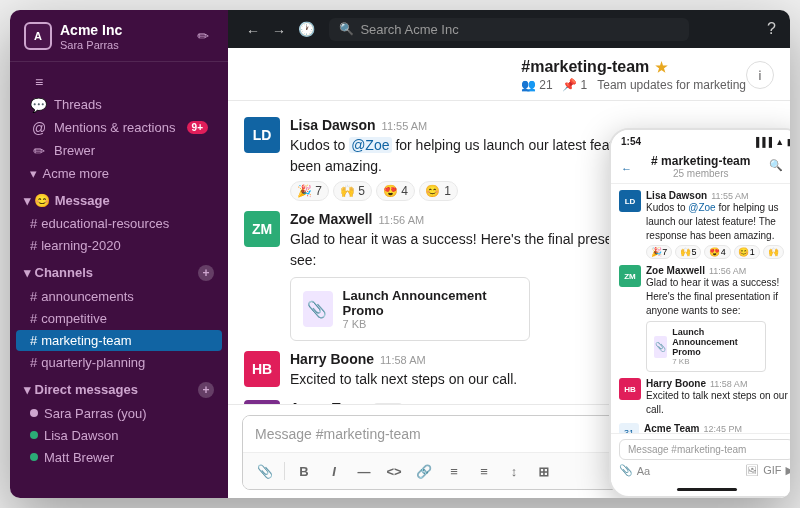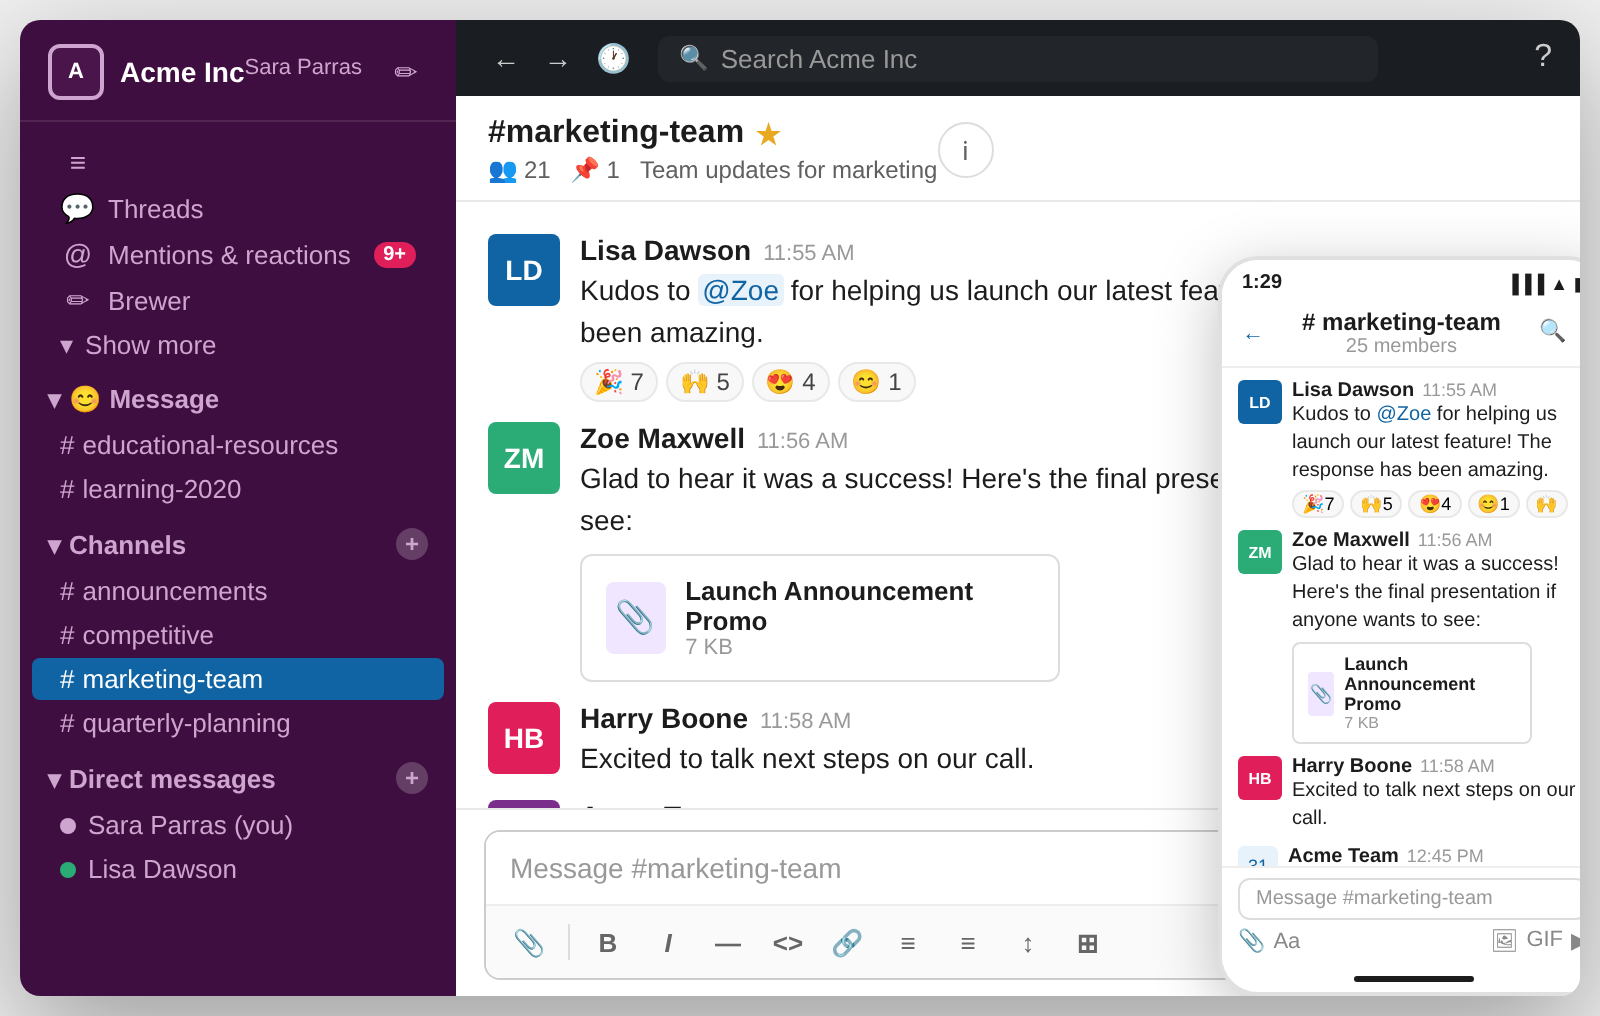--- a/index.html
+++ b/index.html
@@ -51,21 +51,21 @@
       background: #4a154b;
       border: 2px solid #cda5ce;
       border-radius: 6px;
       display: flex;
       align-items: center;
       justify-content: center;
       font-size: 11px;
       font-weight: bold;
       color: #fff;
     }
-    .workspace-name-block { display: flex; flex-direction: row; }
+    .workspace-name-block { display: flex; flex-direction: column; }
     .workspace-name {
       font-weight: 700;
       color: #fff;
       font-size: 14px;
       line-height: 1.2;
     }
     .workspace-user {
       font-size: 11px;
       color: #cda5ce;
     }
@@ -223,21 +223,21 @@
     }
     .search-icon { font-size: 12px; }
     .topbar-right { margin-left: auto; color: #ccc; font-size: 16px; cursor: pointer; }
 
     
     .channel-header {
       padding: 10px 16px 8px;
       border-bottom: 1px solid #e8e8e8;
       display: flex;
       align-items: center;
-      justify-content: flex-start;
+      justify-content: flex-end;
       flex-shrink: 0;
     }
     .channel-title-block { display: flex; flex-direction: column; gap: 2px; }
     .channel-title {
       display: flex;
       align-items: center;
       gap: 6px;
       font-size: 16px;
       font-weight: 700;
       color: #1d1c1d;
@@ -598,21 +598,21 @@
         <span class="nav-item-label">Mentions &amp; reactions</span>
         <span class="badge">9+</span>
       </div>
       <div class="nav-item">
         <span class="nav-item-icon">✏</span>
         <span class="nav-item-label">Brewer</span>
       </div>
 
       <div class="show-more">
         <span>▾</span>
-        <span>Show more</span>
+        <span>Acme more</span>
       </div>
 
       <div class="section-header">
         <div class="section-header-left">
           <span>▾</span>
           <span>😊</span>
           <span>Message</span>
         </div>
       </div>
       <div class="channel-item">
@@ -655,20 +655,24 @@
         </div>
         <span class="section-add add-btn">+</span>
       </div>
       <div class="dm-item">
         <div class="dm-dot you"></div>
         <span>Sara Parras (you)</span>
       </div>
       <div class="dm-item">
         <div class="dm-dot online"></div>
         <span>Lisa Dawson</span>
+      </div>
+      <div class="dm-item">
+        <div class="dm-dot online"></div>
+        <span>Matt Brewer</span>
       </div>
     </div>
   </div>
 
   <div class="main-content">
 
     <div class="topbar">
       <div class="nav-arrows">
         <button class="nav-arrow">←</button>
         <button class="nav-arrow">→</button>
@@ -790,21 +794,21 @@
             <div class="toolbar-btn">@</div>
             <div class="toolbar-btn">😊</div>
           </div>
         </div>
       </div>
     </div>
   </div>
 
   <div class="phone-mockup">
     <div class="phone-status-bar">
-      <span>1:29</span>
+      <span>1:54</span>
       <div class="phone-status-icons">
         <span>▐▐▐</span>
         <span>▲</span>
         <span>▮</span>
       </div>
     </div>
 
     <div class="phone-channel-header">
       <div>
         <span style="color:#1164a3;font-size:11px;">←</span>

